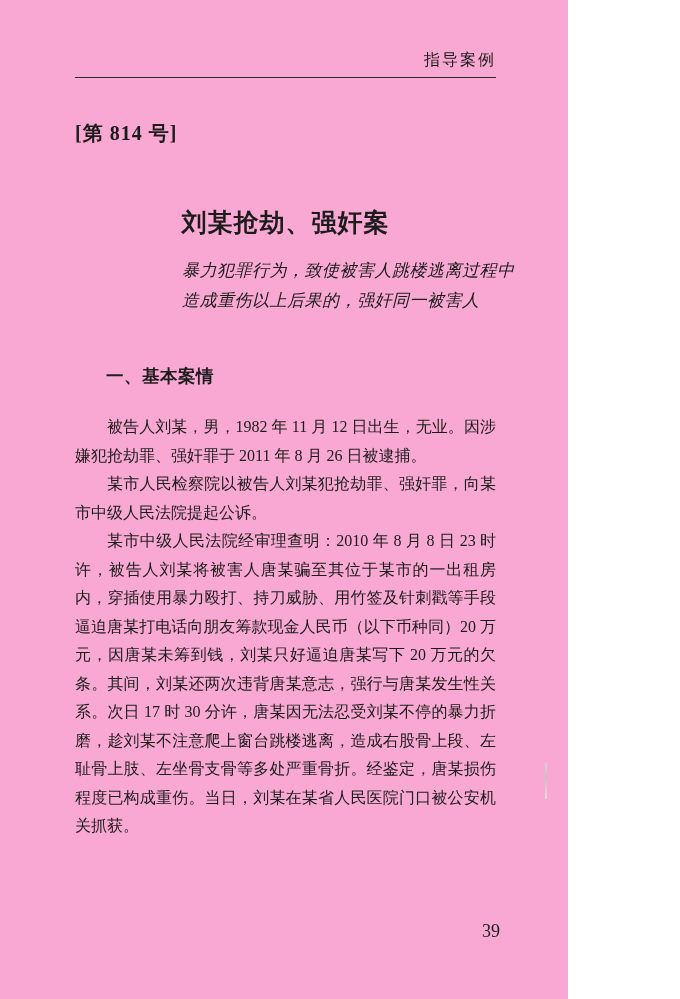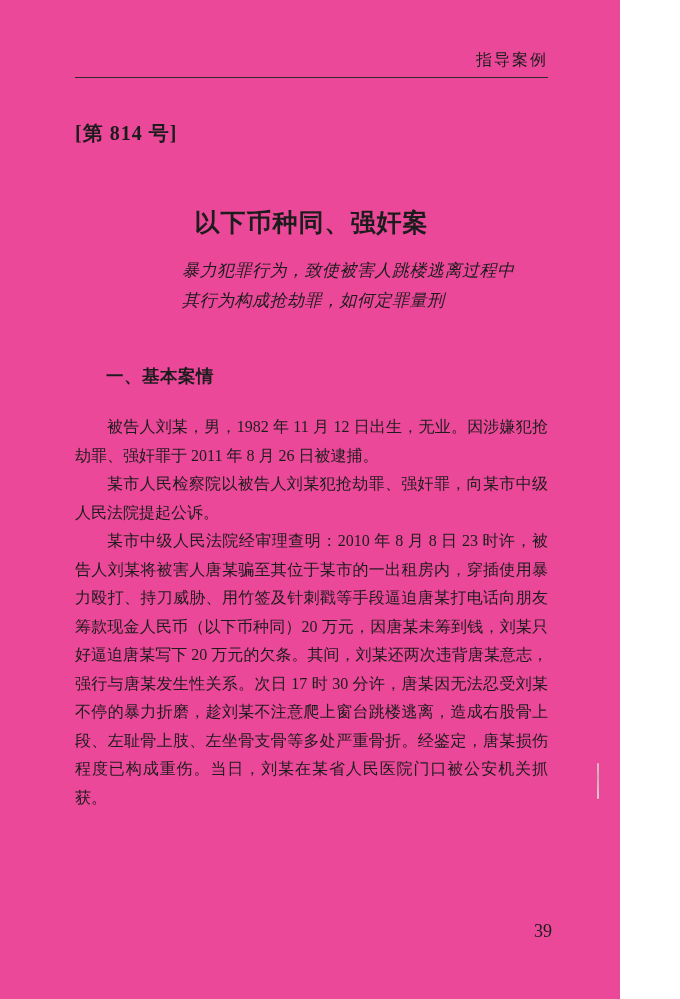--- a/index.html
+++ b/index.html
@@ -2,23 +2,23 @@
 <html lang="zh"><head>
 <meta charset="utf-8">
 <style>
   html, body {
     margin: 0;
     padding: 0;
     background: #ffffff;
   }
   .page {
     position: relative;
-    width: 620px;
+    width: 568px;
     height: 999px;
-    background: #ec4899;
+    background: #f9a8d4;
     color: #1c1c1c;
     font-family: "Liberation Serif", "DejaVu Serif", serif;
     overflow: hidden;
     box-sizing: border-box;
   }
   .content {
     padding: 0 72px 0 75px; 
   }
   
   .running-head {
@@ -110,25 +110,25 @@
   <div class="content">
 
     <div class="running-head">
       <span>指导案例</span>
     </div>
 
     <hr class="head-rule">
 
     <div class="case-number">[第 814 号]</div>
 
-    <div class="case-title">以下币种同、强奸案</div>
+    <div class="case-title">刘某抢劫、强奸案</div>
 
     <div class="case-subtitle">
       <div class="subtitle-line">暴力犯罪行为，致使被害人跳楼逃离过程中</div>
-      <div class="subtitle-line">其行为构成抢劫罪，如何定罪量刑</div>
+      <div class="subtitle-line">造成重伤以上后果的，强奸同一被害人</div>
     </div>
 
     <div class="section-heading">一、基本案情</div>
 
     <div class="body-text">
       <p>被告人刘某，男，1982 年 11 月 12 日出生，无业。因涉嫌犯抢劫罪、强奸罪于 2011 年 8 月 26 日被逮捕。</p>
       <p>某市人民检察院以被告人刘某犯抢劫罪、强奸罪，向某市中级人民法院提起公诉。</p>
       <p>某市中级人民法院经审理查明：2010 年 8 月 8 日 23 时许，被告人刘某将被害人唐某骗至其位于某市的一出租房内，穿插使用暴力殴打、持刀威胁、用竹签及针刺戳等手段逼迫唐某打电话向朋友筹款现金人民币（以下币种同）20 万元，因唐某未筹到钱，刘某只好逼迫唐某写下 20 万元的欠条。其间，刘某还两次违背唐某意志，强行与唐某发生性关系。次日 17 时 30 分许，唐某因无法忍受刘某不停的暴力折磨，趁刘某不注意爬上窗台跳楼逃离，造成右股骨上段、左耻骨上肢、左坐骨支骨等多处严重骨折。经鉴定，唐某损伤程度已构成重伤。当日，刘某在某省人民医院门口被公安机关抓获。</p>
     </div>
 

